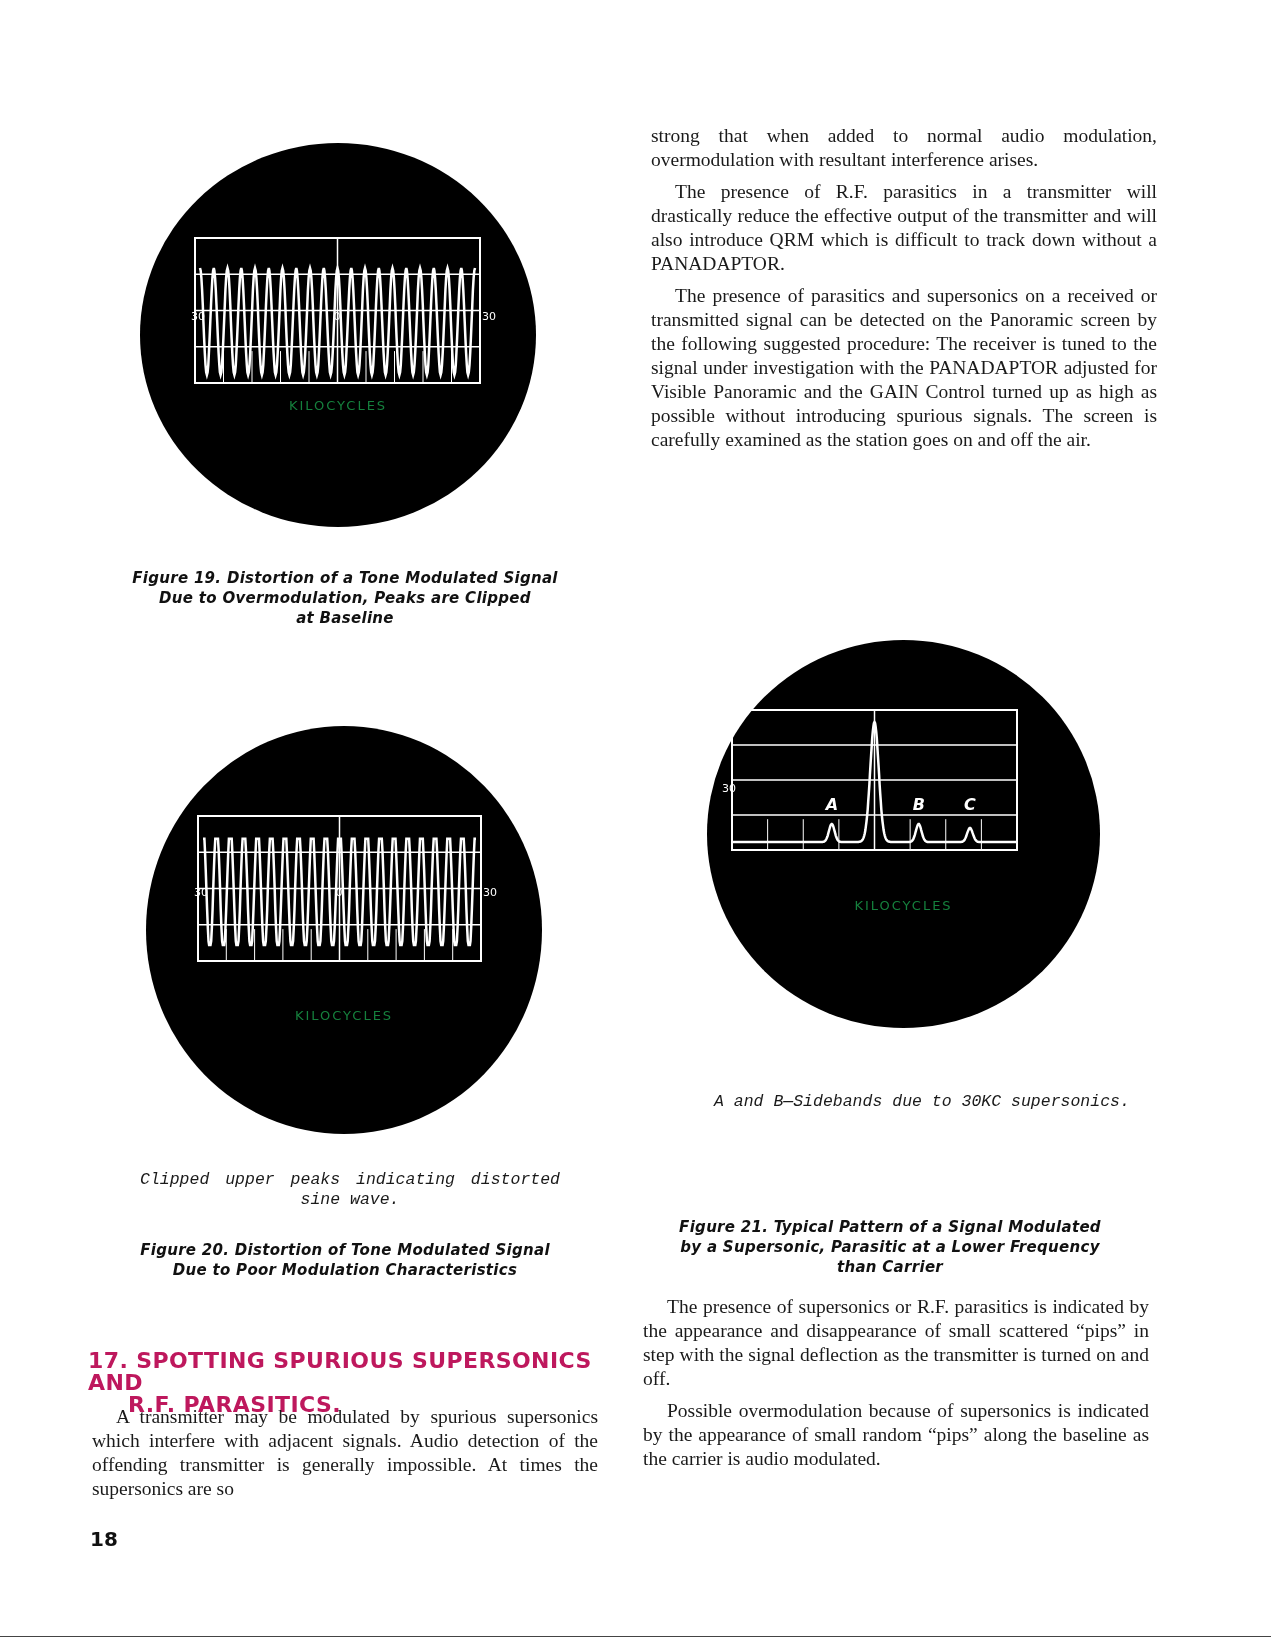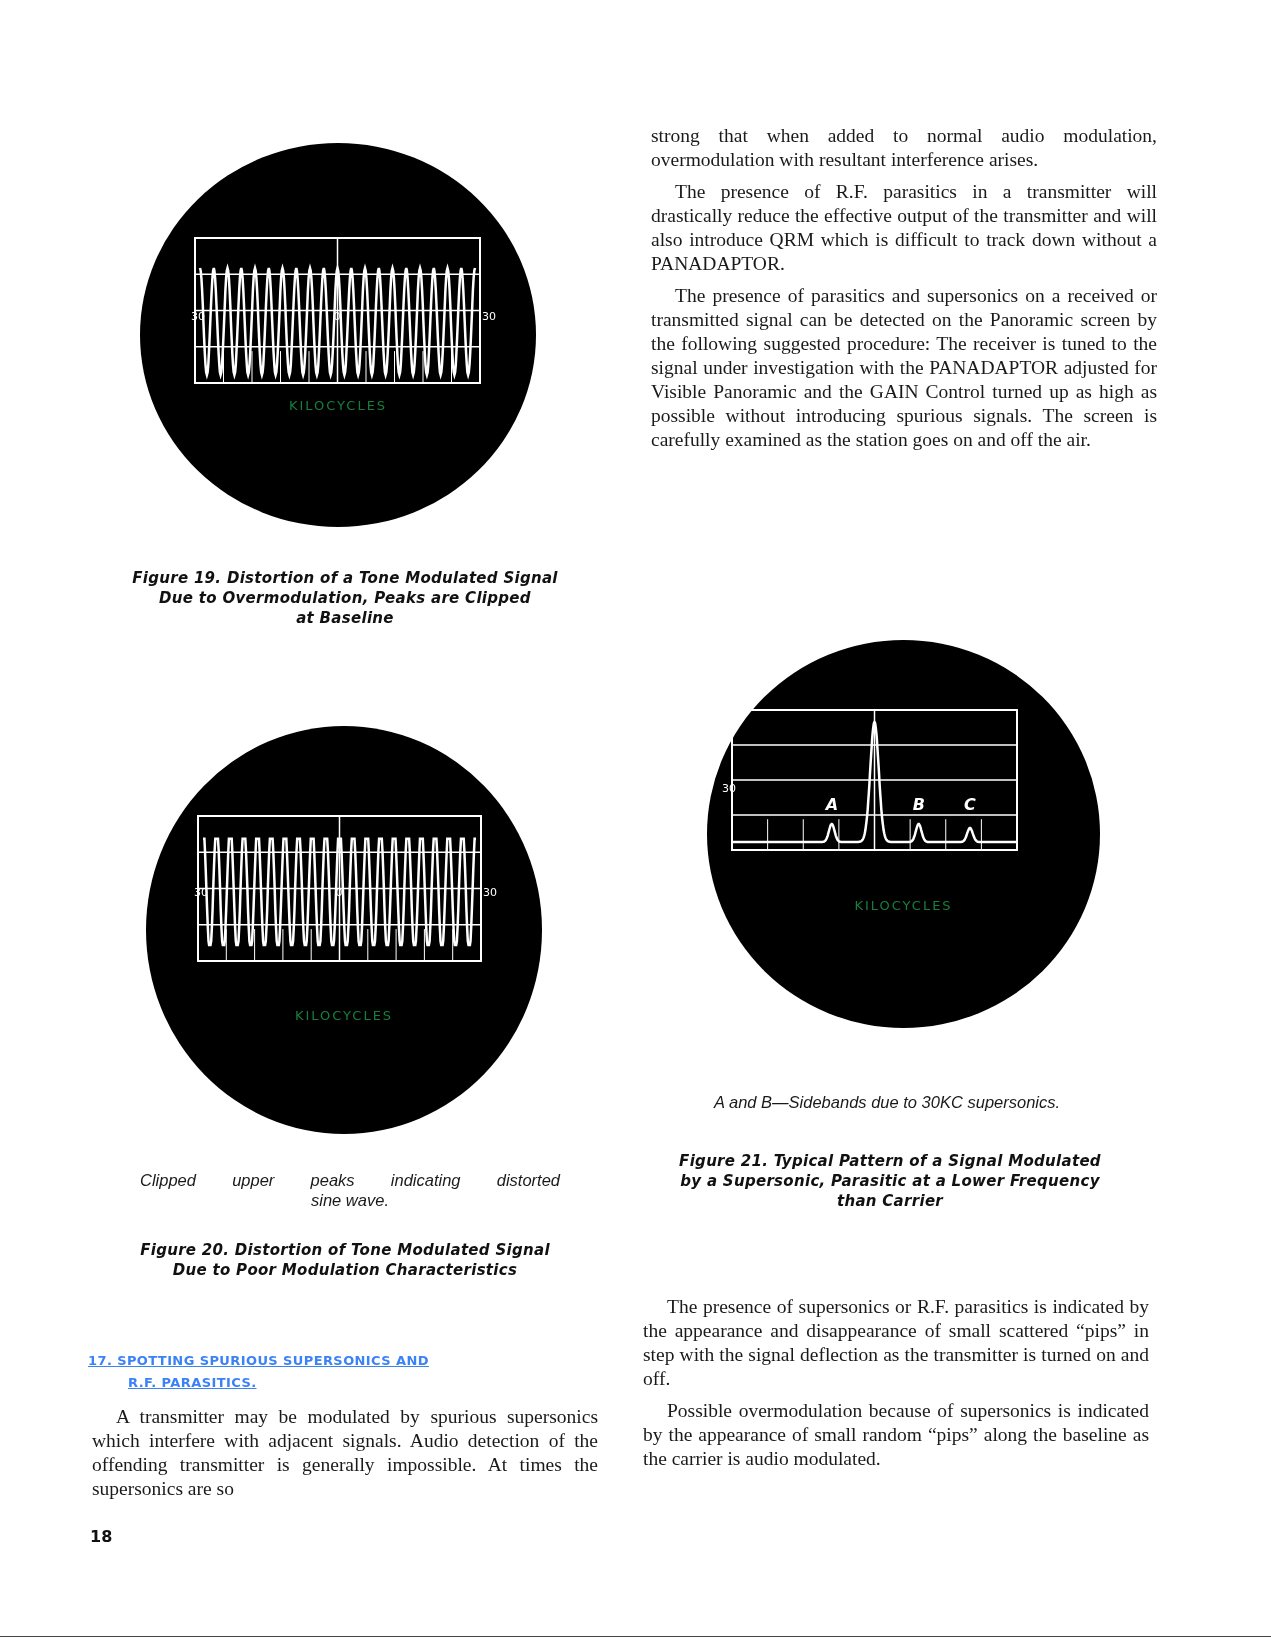--- a/index.html
+++ b/index.html
@@ -5,26 +5,26 @@
   html, body { margin:0; padding:0; background:#fff; }
   body { width:1271px; height:1645px; position:relative; overflow:hidden; color:#111;
          font-family:"DejaVu Serif", "Liberation Serif", serif; }
   .abs { position:absolute; }
   .body-text { font-family:"Liberation Serif", serif; font-size:19.5px; line-height:24px;
                text-align:justify; color:#1a1a1a; }
   .body-text p { margin:0 0 8px 0; text-indent:24px; }
   .body-text p.noindent { text-indent:0; }
   .caption { font-family:"DejaVu Sans", sans-serif; font-weight:bold; font-style:italic;
              font-size:15px; line-height:20px; text-align:center; color:#111; letter-spacing:0.3px; }
-  .note { font-family:Liberation Sans, sans-serif; font-style:italic; font-size:16.5px; line-height:20px; color:#1a1a1a; }
-  .heading { font-family:"DejaVu Sans", sans-serif; font-weight:bold; font-size:13px; line-height:22px; color:#3b82f6; letter-spacing:0.4px;text-decoration:underline; }
+  .note { font-family:Liberation Mono, monospace; font-style:italic; font-size:16.5px; line-height:20px; color:#1a1a1a; }
+  .heading { font-family:"DejaVu Sans", sans-serif; font-weight:bold; font-size:22px; line-height:22px; color:#be185d; letter-spacing:0.4px; }
   .scope { position:absolute; border-radius:50%; background:#000; }
   .scope svg { position:absolute; left:0; top:0; }
   .scope-label { position:absolute; color:#15803d; font-family:"DejaVu Sans", sans-serif; font-size:13px; letter-spacing:2px; text-align:center; }
-  .page-num { font-family:"DejaVu Sans", sans-serif; font-weight:bold; font-size:16px; }
+  .page-num { font-family:"DejaVu Sans", sans-serif; font-weight:bold; font-size:20px; }
   .rule { position:absolute; height:2px; background:#222; }
 </style>
 </head>
 <body>
 
 <div class="scope" style="left:140px; top:143px; width:396px; height:384px;">
   <svg width="396" height="384" id="fig19svg">
       <rect x="55" y="95" width="285" height="145" fill="none" stroke="#fff" stroke-width="2"></rect>
       <line x1="55" y1="131.25" x2="340" y2="131.25" stroke="#fff" stroke-width="1.5"></line>
       <line x1="55" y1="167.5" x2="340" y2="167.5" stroke="#fff" stroke-width="1.5"></line>
@@ -124,21 +124,21 @@
       <text x="256.975" y="170" fill="#fff" font-size="16" font-style="italic" font-weight="bold" font-family="DejaVu Sans, sans-serif">C</text>
       <text x="15" y="152" fill="#fff" font-size="11" font-family="DejaVu Sans, sans-serif">30</text>
     </svg>
   <div class="scope-label" style="left:0; width:393px; top:258px;">KILOCYCLES</div>
 </div>
 
 <div class="note abs" style="left:714px; top:1092px; width:420px;">
   <div>A and B—Sidebands due to 30KC supersonics.</div>
 </div>
 
-<div class="caption abs" style="left:630px; top:1151px; width:520px;">
+<div class="caption abs" style="left:630px; top:1217px; width:520px;">
   <div>Figure 21.  Typical Pattern of a Signal Modulated</div>
   <div>by a Supersonic, Parasitic at a Lower Frequency</div>
   <div>than Carrier</div>
 </div>
 
 <div class="body-text abs" style="left:643px; top:1295px; width:506px;">
   <p>The presence of supersonics or R.F. parasitics is indicated by the appearance and disappearance of small scattered “pips” in step with the signal deflection as the transmitter is turned on and off.</p>
   <p>Possible overmodulation because of supersonics is indicated by the appearance of small random “pips” along the baseline as the carrier is audio modulated.</p>
 </div>
 

